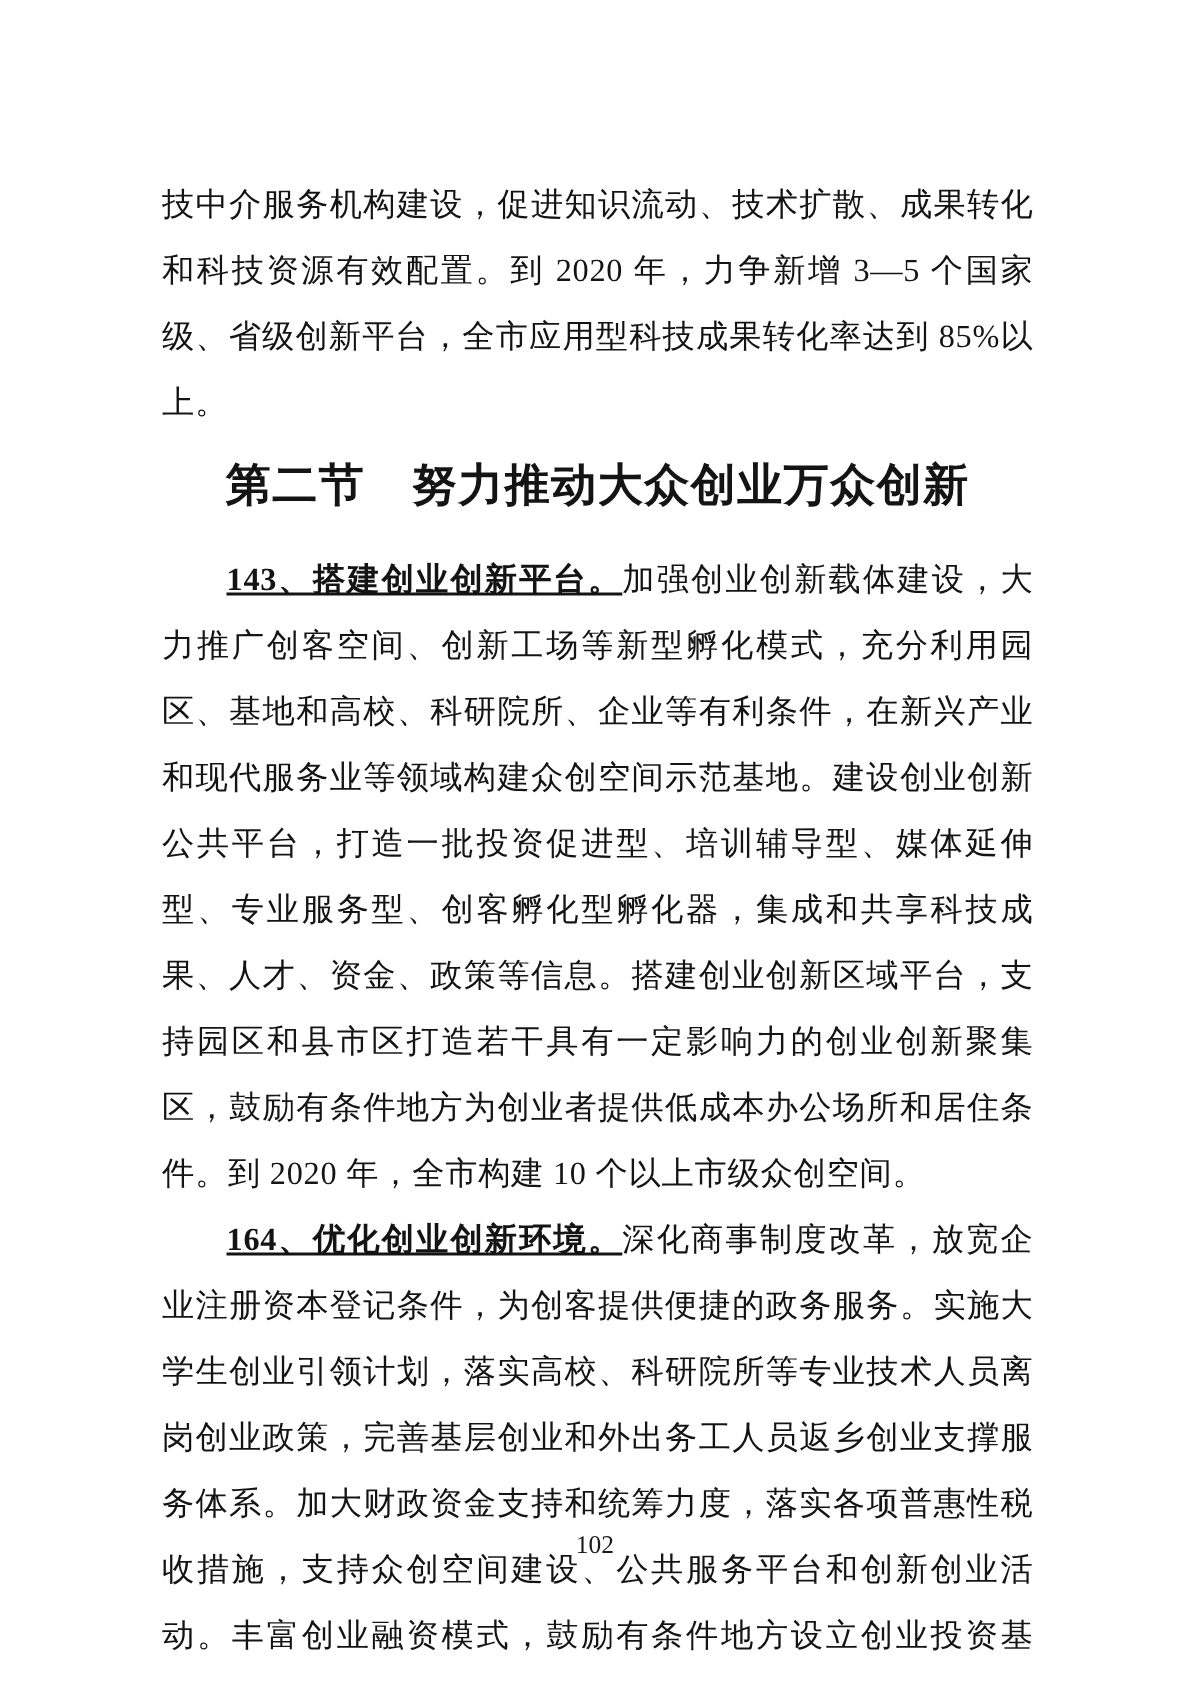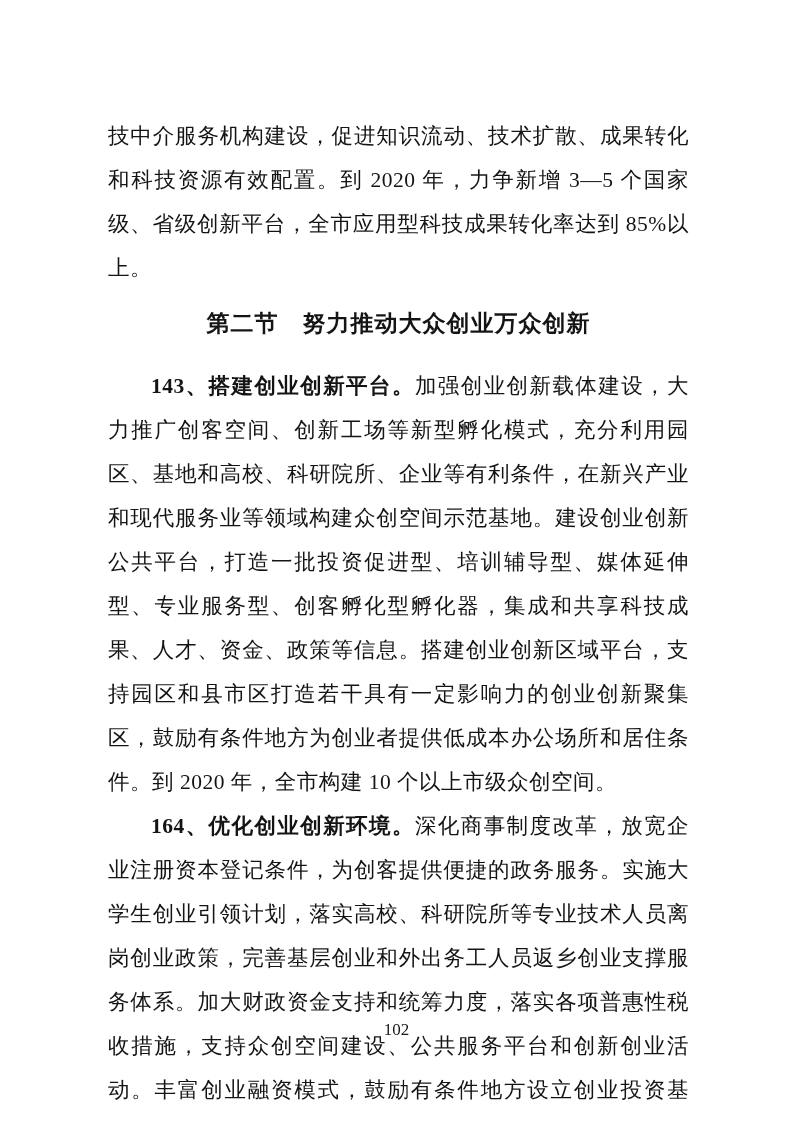--- a/index.html
+++ b/index.html
@@ -32,31 +32,32 @@
     text-align: justify;
     text-justify: inter-ideograph;
     letter-spacing: 0.5px;
   }
 
   .para-indent {
     text-indent: 2em;
   }
 
   .section-heading {
-    font-size: 23px;
+    font-size: 30px;
     line-height: 44px;
     font-weight: bold;
     text-align: center;
     margin-top: 12px;
     margin-bottom: 18px;
     letter-spacing: 1px;
   }
 
   .para-lead {
     font-weight: bold;
+    text-decoration: underline;
   }
 
   .page-footer {
     position: absolute;
     left: 0;
     width: 100%;
     top: 1020px;
     text-align: center;
     font-size: 17px;
     color: #1a1a1a;

